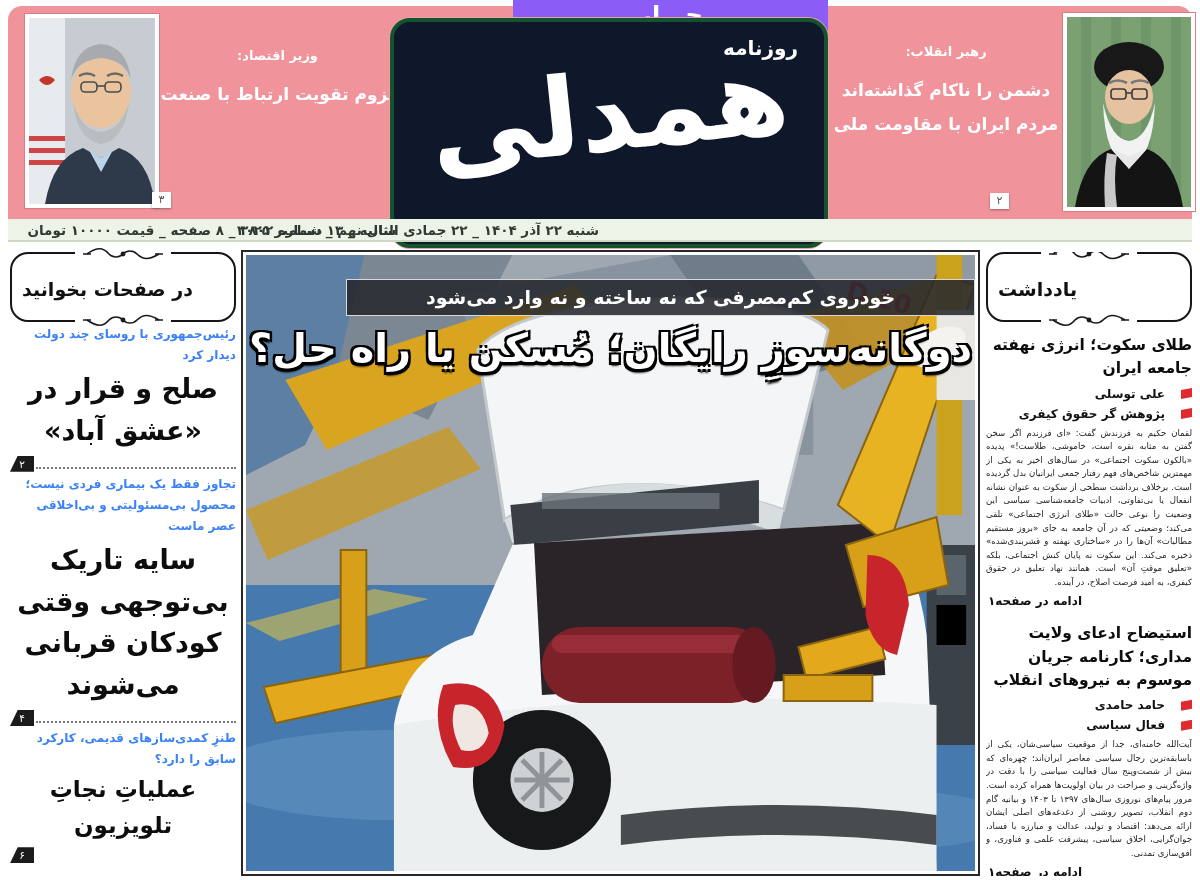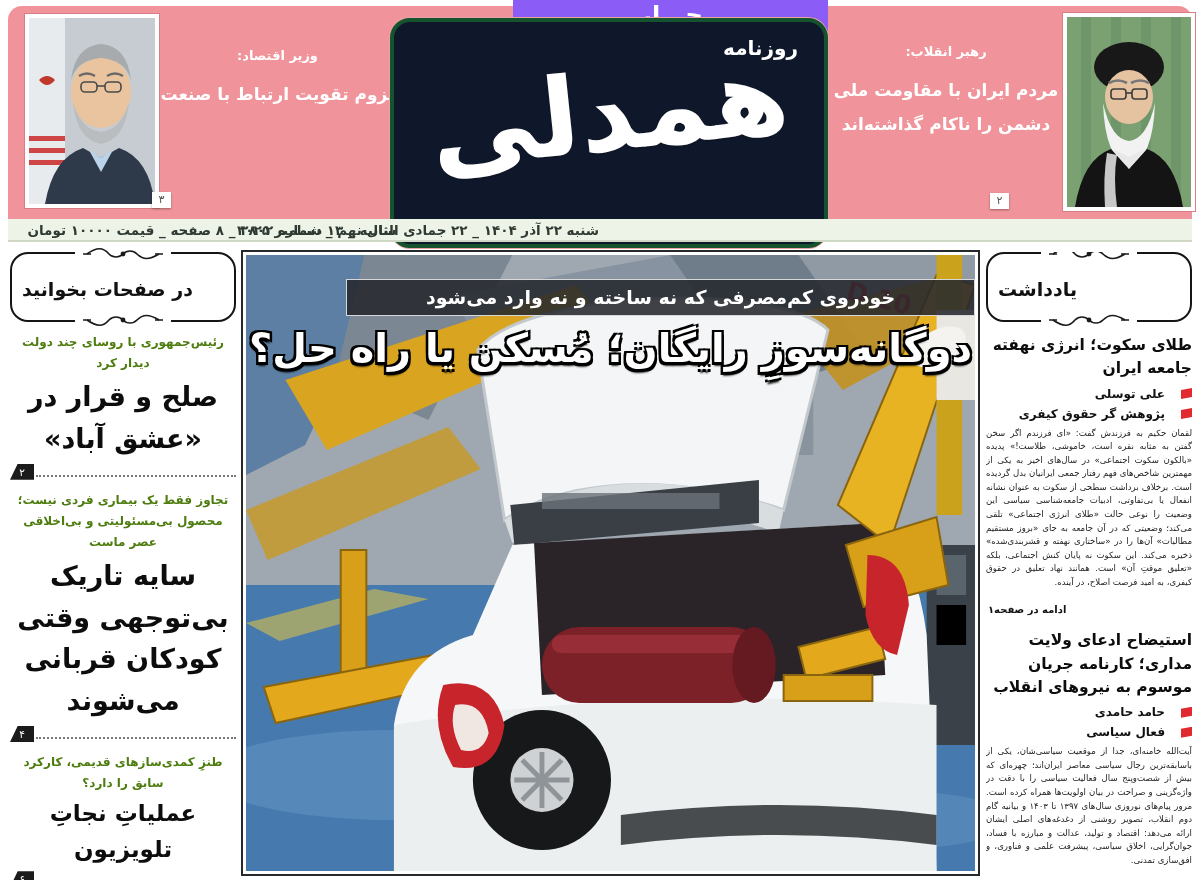--- a/index.html
+++ b/index.html
@@ -80,22 +80,22 @@
   }
   .orn-box .orn.top { top:-8px; }
   .orn-box .orn.bottom { bottom:-8px; }
   .orn-box .box-title { font-size:19px; font-weight:bold; color:#111; }
   
   .col-left {
     position:absolute; left:10px; top:252px; width:226px; height:620px;
     display:flex; flex-direction:column;
   }
   .li-kicker {
-    font-size:12px; font-weight:bold; color:#4d7c0f; text-align:center;
-    line-height:1.75; margin-top:10px;
+    font-size:12px; font-weight:bold; color:#3b82f6; 
+    line-height:1.75; margin-top:2px;
   }
   .li-headline {
     font-weight:bold; color:#0d0d0d; text-align:center; line-height:1.55;
     margin-top:2px;
   }
   .hl-xl { font-size:27px; }
   .hl-lg { font-size:23px; }
   .sep { display:flex; direction:ltr; align-items:flex-end; margin-top:4px; }
   .flag {
     width:24px; height:16px; background:#1b1b1b; color:#fff;
@@ -134,21 +134,21 @@
   .byline { display:flex; align-items:center; gap:16px; margin-top:6px; }
   .mark {
     flex:0 0 auto; width:11px; height:11px; background:#e02a2f;
     clip-path:polygon(0 18%, 100% 0, 100% 82%, 0 100%);
   }
   .byline span { font-size:12px; font-weight:bold; color:#111; }
   .note-body {
     margin-top:6px; font-size:8.6px; line-height:1.58; color:#222;
     text-align:justify; text-align-last:right;
   }
-  .cont { font-size:10px; font-weight:bold; color:#111; text-align:left; margin:15px 4px 2px 2px; }
+  .cont { font-size:12px; font-weight:bold; color:#111; text-align:left; margin:5px 4px 2px 2px; }
 </style>
 </head>
 <body>
 
 <div class="page">
 
   <div class="header">
 
     <div class="jar">جـــار</div>
 
@@ -173,22 +173,22 @@
     </div>
     <div class="pgbadge" style="left:144px; top:186px;">۳</div>
 
     <div class="promo promo-left">
       <div class="kicker">وزیر اقتصاد:</div>
       <div class="line">لزوم تقویت ارتباط با صنعت</div>
     </div>
 
     <div class="promo promo-right">
       <div class="kicker">رهبر انقلاب:</div>
+      <div class="line">دشمن را ناکام گذاشته‌اند</div>
       <div class="line">مردم ایران با مقاومت ملی</div>
-      <div class="line">دشمن را ناکام گذاشته‌اند</div>
     </div>
 
     <div class="photo-frame leader-photo">
       <svg viewBox="0 0 124 190" width="124" height="190">
         <rect width="124" height="190" fill="#7ba172"></rect>
         <rect x="14" width="10" height="190" fill="#6d9468" opacity="0.8"></rect>
         <rect x="44" width="10" height="190" fill="#6d9468" opacity="0.8"></rect>
         <rect x="74" width="10" height="190" fill="#6d9468" opacity="0.8"></rect>
         <rect x="104" width="10" height="190" fill="#6d9468" opacity="0.8"></rect>
         <ellipse cx="62" cy="50" rx="35" ry="25" fill="#181818"></ellipse>

